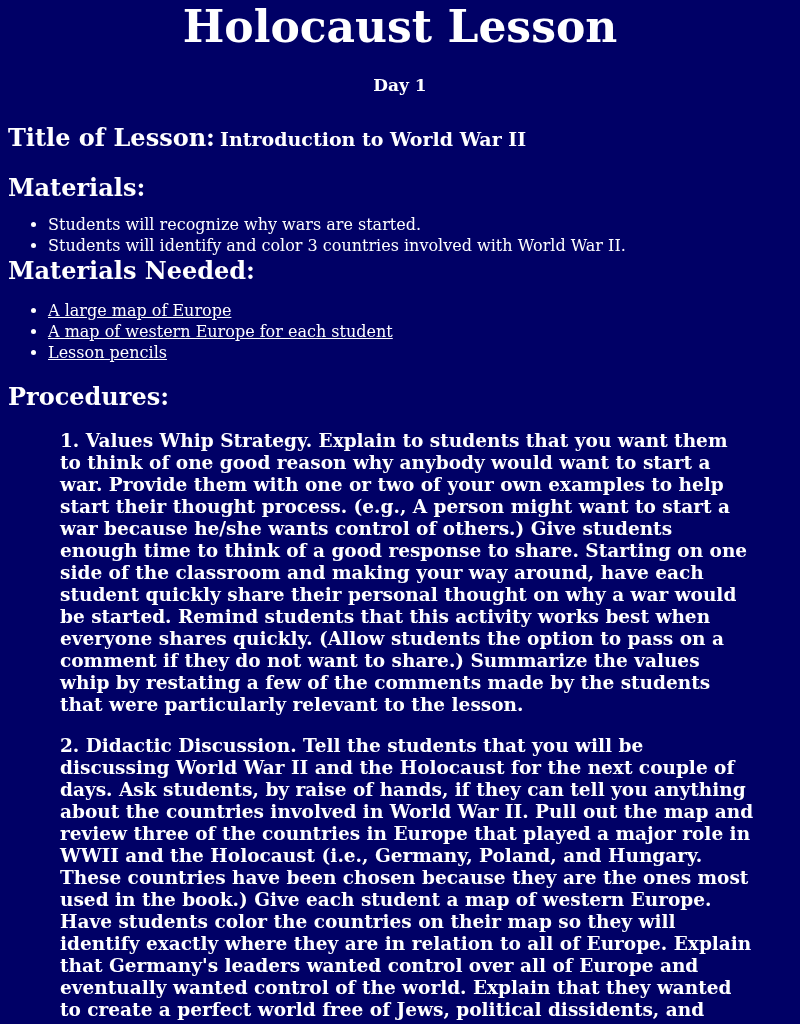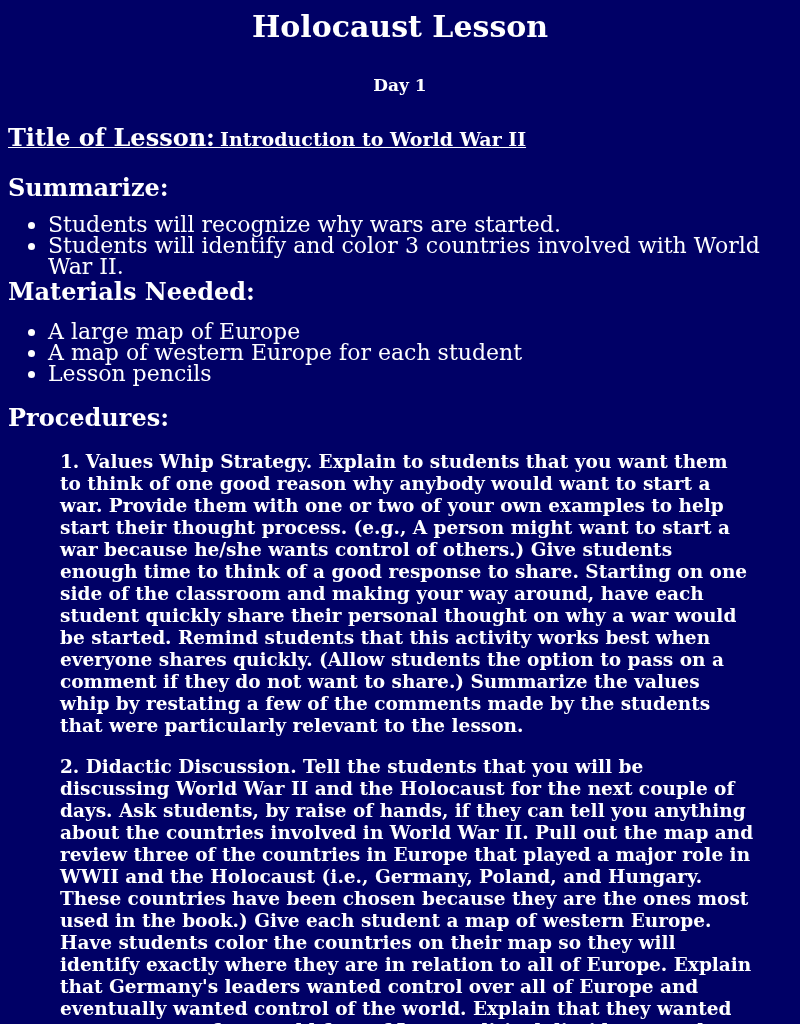--- a/index.html
+++ b/index.html
@@ -2,51 +2,51 @@
 <html><head>
 <meta charset="utf-8">
 <style>
   html, body { margin: 0; padding: 0; }
   body {
     width: 800px; height: 1024px; overflow: hidden;
     background: #000066; color: #ffffff;
     font-family: "DejaVu Serif", serif;
   }
   .wrap { padding: 0 8px; }
-  h1 { text-align: center; font-size: 30px; font-weight: bold; margin: 0; padding-top: 8px; line-height: 38px; }
+  h1 { text-align: center; font-size: 44px; font-weight: bold; margin: 0; padding-top: 8px; line-height: 38px; }
   h2.day { text-align: center; font-size: 17px; font-weight: bold; margin: 24px 0 0 0; line-height: 30px; }
-  .title-line { margin: 22px 0 4px 0; line-height: 32px; text-decoration: underline; }
+  .title-line { margin: 22px 0 4px 0; line-height: 32px; }
   .title-line .lbl { font-size: 24px; font-weight: bold; }
   .title-line .val { font-size: 19px; font-weight: bold; }
   h2.sec { font-size: 24px; font-weight: bold; margin: 0; line-height: 30px; }
-  ul { margin: 0; padding-left: 40px; font-size: 22px; line-height: 21px; }
+  ul { margin: 0; padding-left: 40px; font-size: 16px; line-height: 21px; }
   li { margin: 0; }
   .proc { padding-left: 40px; font-size: 18.5px; font-weight: bold; line-height: 22px; padding-right: 26px; }
   .proc p { margin: 12px; }
 </style>
 </head>
 <body>
 
 <div class="wrap">
   <h1>Holocaust Lesson</h1>
   <h2 class="day">Day 1</h2>
 
   <div class="title-line">
     <span class="lbl">Title of Lesson:</span>
     <span class="val">Introduction to World War II</span>
   </div>
 
-  <h2 class="sec" style="margin-top:16px;">Summarize:</h2>
+  <h2 class="sec" style="margin-top:16px;">Materials:</h2>
   <ul style="margin-top:11px;">
     <li>Students will recognize why wars are started.</li>
     <li>Students will identify and color 3 countries involved with World War II.</li>
   </ul>
 
   <h2 class="sec" style="">Materials Needed:</h2>
-  <ul style="margin-top:14px;">
+  <ul style="margin-top:14px;text-decoration:underline;">
     <li>A large map of Europe</li>
     <li>A map of western Europe for each student</li>
     <li>Lesson pencils</li>
   </ul>
 
   <h2 class="sec" style="margin-top:19px;">Procedures:</h2>
   <div class="proc" style="margin-top:18px;">
     <p>1. Values Whip Strategy. Explain to students that you want them to think of one good reason why anybody would want to start a war. Provide them with one or two of your own examples to help start their thought process. (e.g., A person might want to start a war because he/she wants control of others.) Give students enough time to think of a good response to share. Starting on one side of the classroom and making your way around, have each student quickly share their personal thought on why a war would be started. Remind students that this activity works best when everyone shares quickly. (Allow students the option to pass on a comment if they do not want to share.) Summarize the values whip by restating a few of the comments made by the students that were particularly relevant to the lesson.</p>
     <p style="margin-top:19px;">2. Didactic Discussion. Tell the students that you will be discussing World War II and the Holocaust for the next couple of days. Ask students, by raise of hands, if they can tell you anything about the countries involved in World War II. Pull out the map and review three of the countries in Europe that played a major role in WWII and the Holocaust (i.e., Germany, Poland, and Hungary. These countries have been chosen because they are the ones most used in the book.) Give each student a map of western Europe. Have students color the countries on their map so they will identify exactly where they are in relation to all of Europe. Explain that Germany's leaders wanted control over all of Europe and eventually wanted control of the world. Explain that they wanted to create a perfect world free of Jews, political dissidents, and</p>
   </div>

